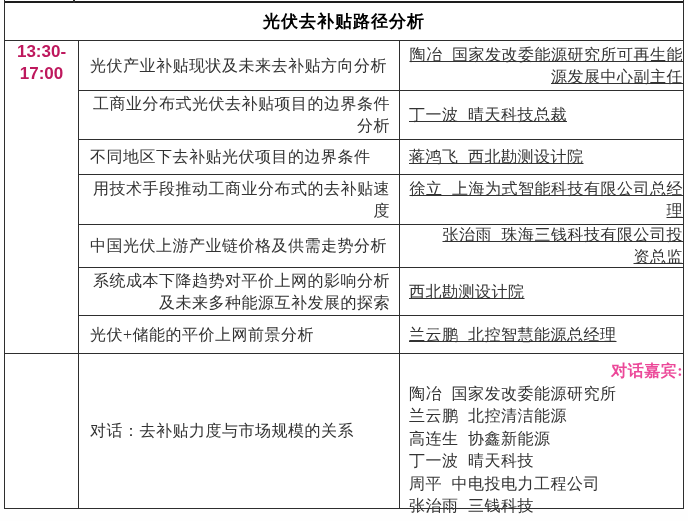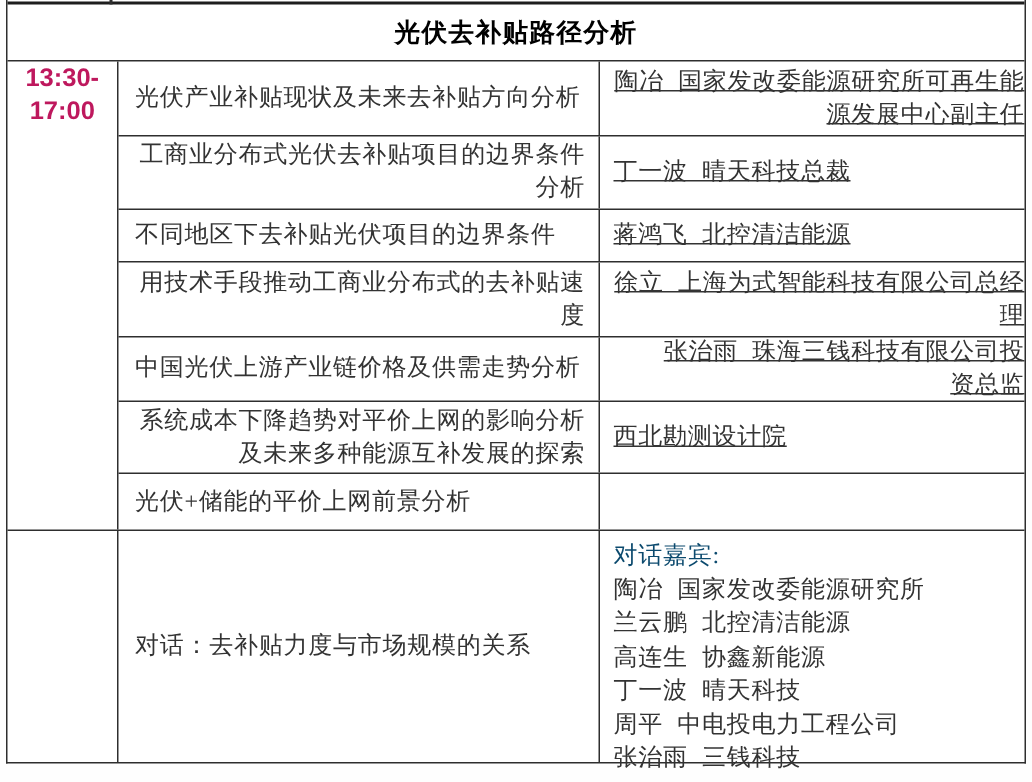--- a/index.html
+++ b/index.html
@@ -52,21 +52,21 @@
     font-size:16px;letter-spacing:.5px;line-height:22px;word-spacing:5px;color:#333;text-decoration:underline;
   }
 
   .dialogue-row{display:flex;height:154px;}
   .dialogue-row .time-cell{border-right:1px solid #2e2e2e;}
   .dialogue-row .topic-cell{align-items:center;}
   .speakers-list{
     flex:1;padding:6px 0 0 9px;
     font-size:16px;letter-spacing:.5px;line-height:22.5px;word-spacing:5px;color:#333;
   }
-  .guests-label{font-weight:normal;color:#0c4a6e;}
+  .guests-label{font-weight:bold;color:#ec4899;text-align:right;}
 </style>
 </head>
 <body>
 
 <div class="page">
   <div class="agenda">
 
     <div class="frag">
       <div class="stub"></div>
     </div>
@@ -87,40 +87,41 @@
           <div class="speaker-cell">陶冶 国家发改委能源研究所可再生能源发展中心副主任</div>
         </div>
 
         <div class="row bordered h49">
           <div class="topic-cell">工商业分布式光伏去补贴项目的边界条件分析</div>
           <div class="speaker-cell">丁一波 晴天科技总裁</div>
         </div>
 
         <div class="row bordered h35">
           <div class="topic-cell">不同地区下去补贴光伏项目的边界条件</div>
-          <div class="speaker-cell">蒋鸿飞 北控清洁能源</div>
+          <div class="speaker-cell">蒋鸿飞 西北勘测设计院</div>
         </div>
 
         <div class="row bordered h50">
           <div class="topic-cell">用技术手段推动工商业分布式的去补贴速度</div>
           <div class="speaker-cell">徐立 上海为式智能科技有限公司总经理</div>
         </div>
 
         <div class="row bordered h43">
           <div class="topic-cell">中国光伏上游产业链价格及供需走势分析</div>
           <div class="speaker-cell">张治雨 珠海三钱科技有限公司投资总监</div>
         </div>
 
         <div class="row bordered h48">
           <div class="topic-cell">系统成本下降趋势对平价上网的影响分析及未来多种能源互补发展的探索</div>
           <div class="speaker-cell">西北勘测设计院</div>
         </div>
 
         <div class="row h37">
           <div class="topic-cell">光伏+储能的平价上网前景分析</div>
+          <div class="speaker-cell">兰云鹏 北控智慧能源总经理</div>
         </div>
 
       </div>
     </div>
 
     <div class="dialogue-row">
       <div class="time-cell"></div>
       <div class="topic-cell">对话：去补贴力度与市场规模的关系</div>
       <div class="speakers-list">
         <div class="guests-label">对话嘉宾:</div>

